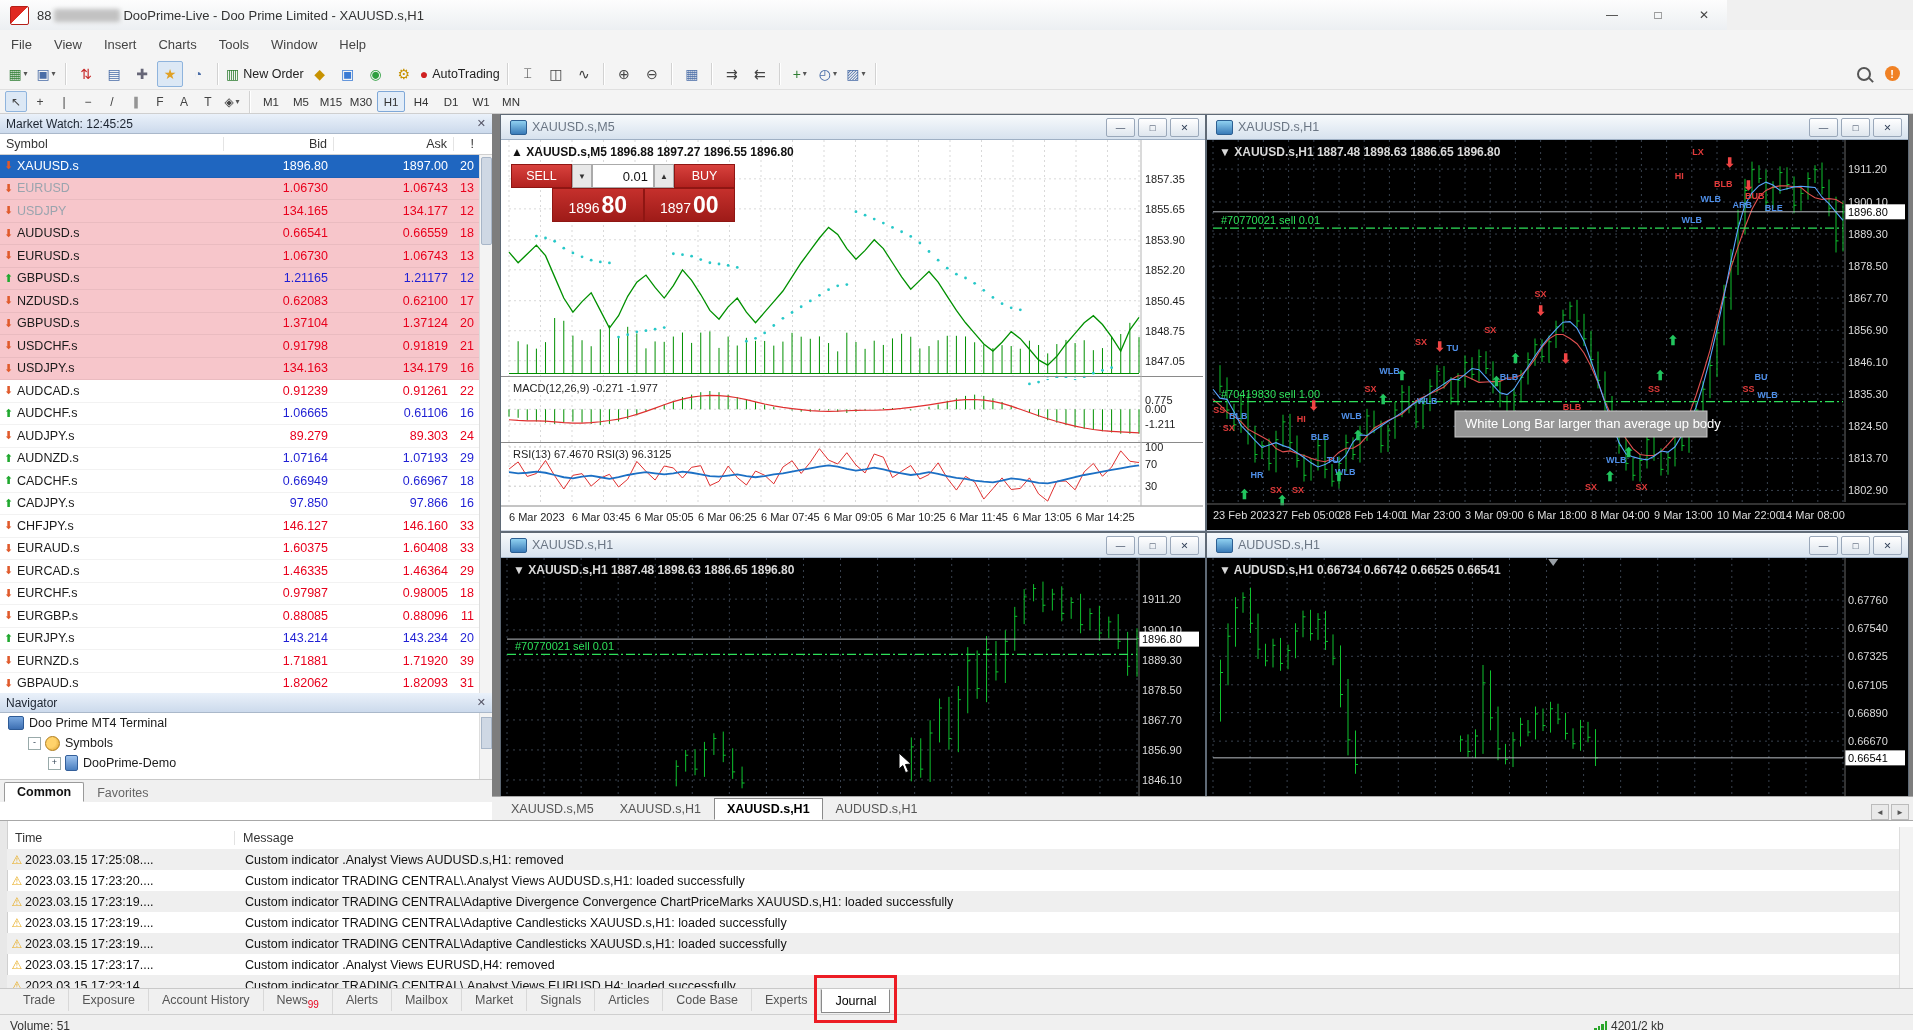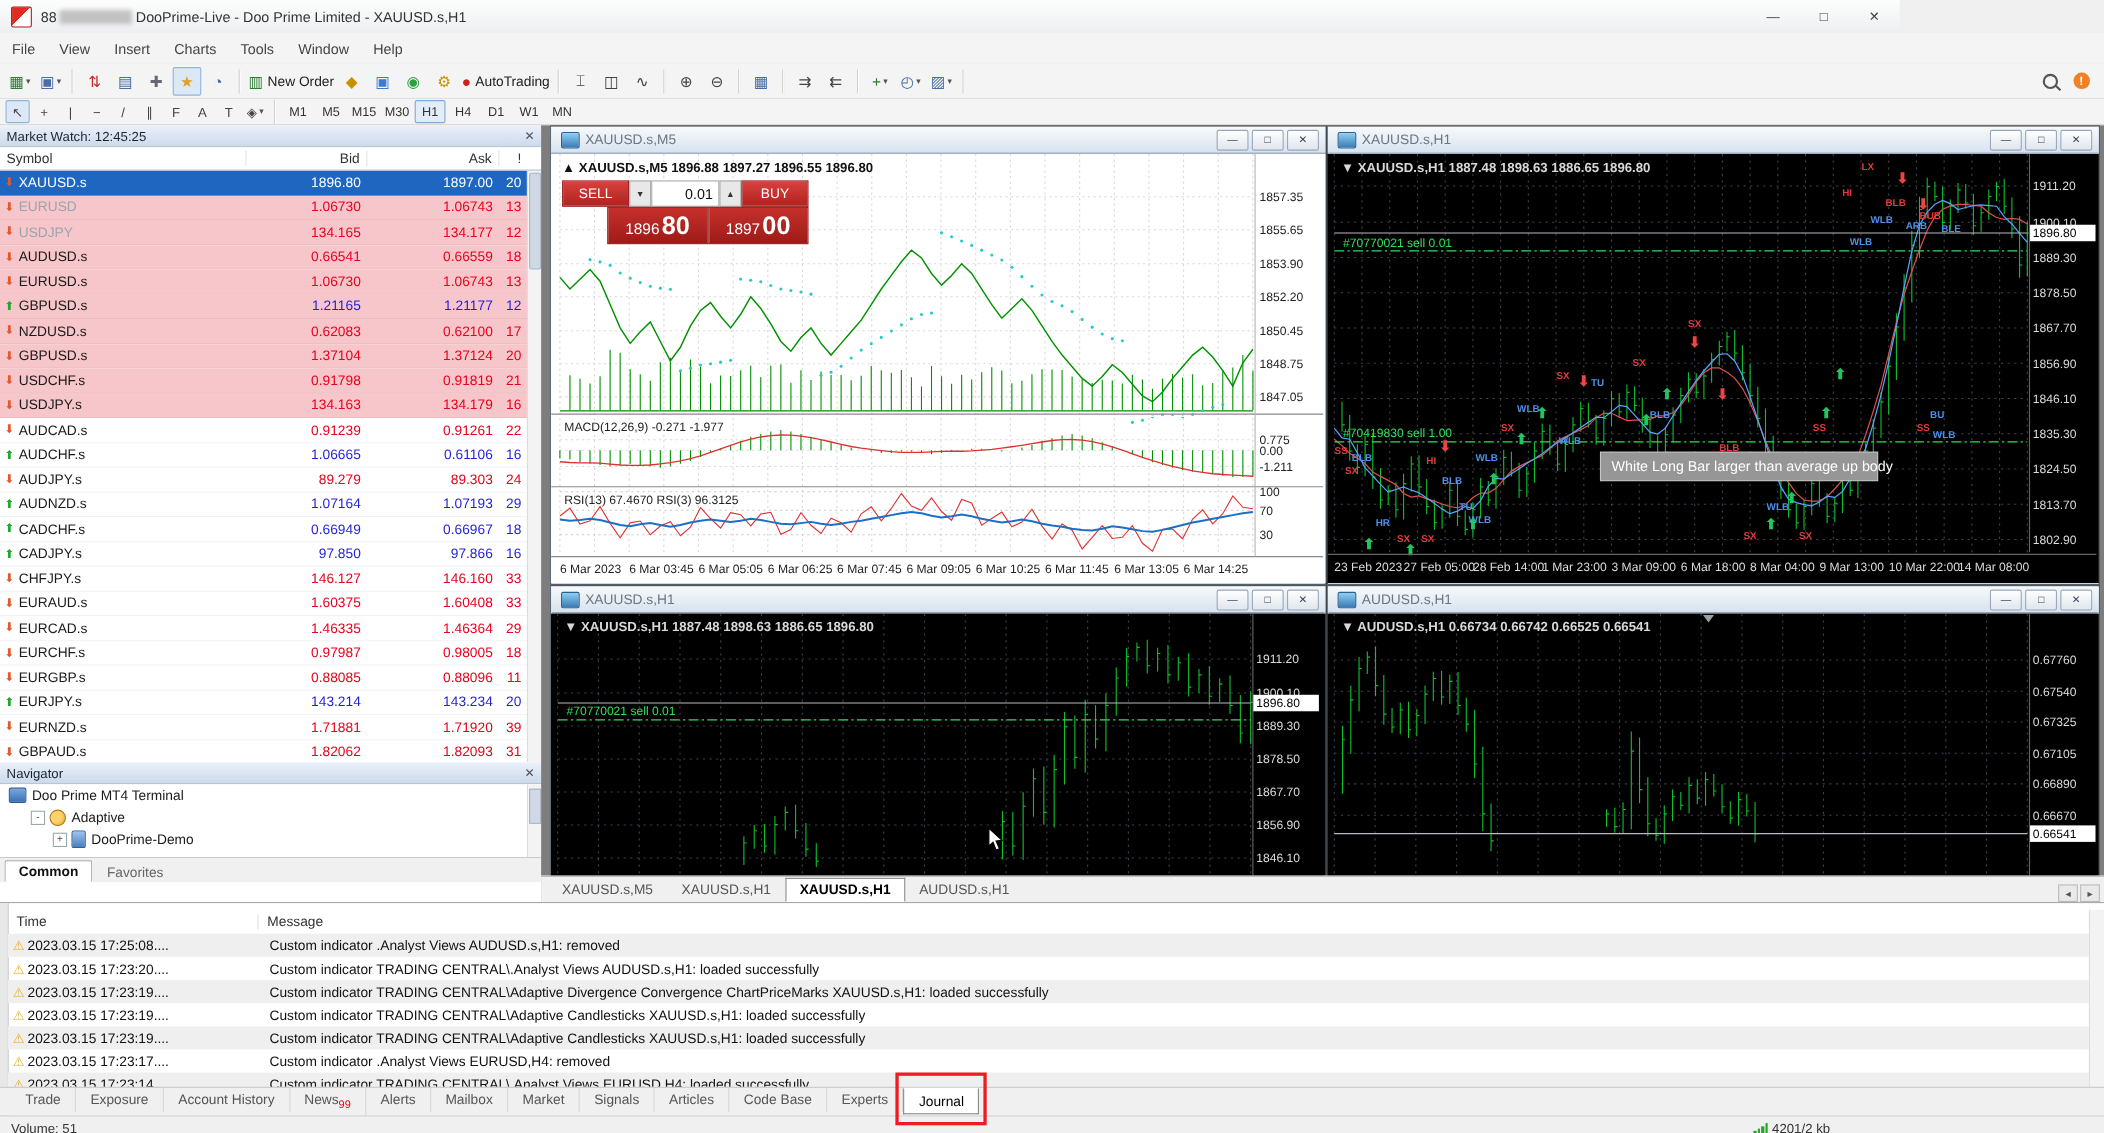--- a/index.html
+++ b/index.html
@@ -476,21 +476,21 @@
     </div>
     <div id="navtree">
 
     <div class="navitem" style="padding-left: 8px;">
           <div class="navico terminal"></div>
           <div>Doo Prime MT4 Terminal</div>
         </div>
         <div class="navitem" style="padding-left: 28px;">
           <div class="navexp">-</div>
           <div class="navico accounts"></div>
-          <div>Adaptive</div>
+          <div>Symbols</div>
         </div>
         <div class="navitem" style="padding-left: 48px;">
           <div class="navexp">+</div>
           <div class="navico server"></div>
           <div>DooPrime-Demo</div>
         </div>
         <div id="navscroll">
           <div id="navthumb"></div>
         </div>
       </div>

